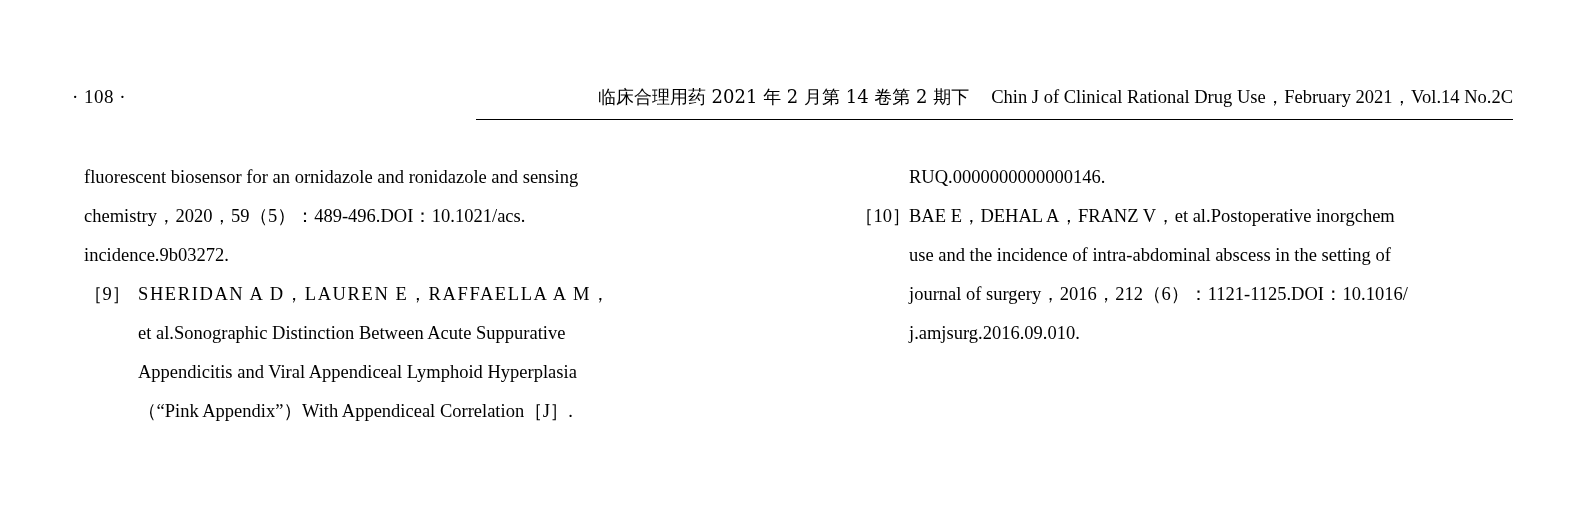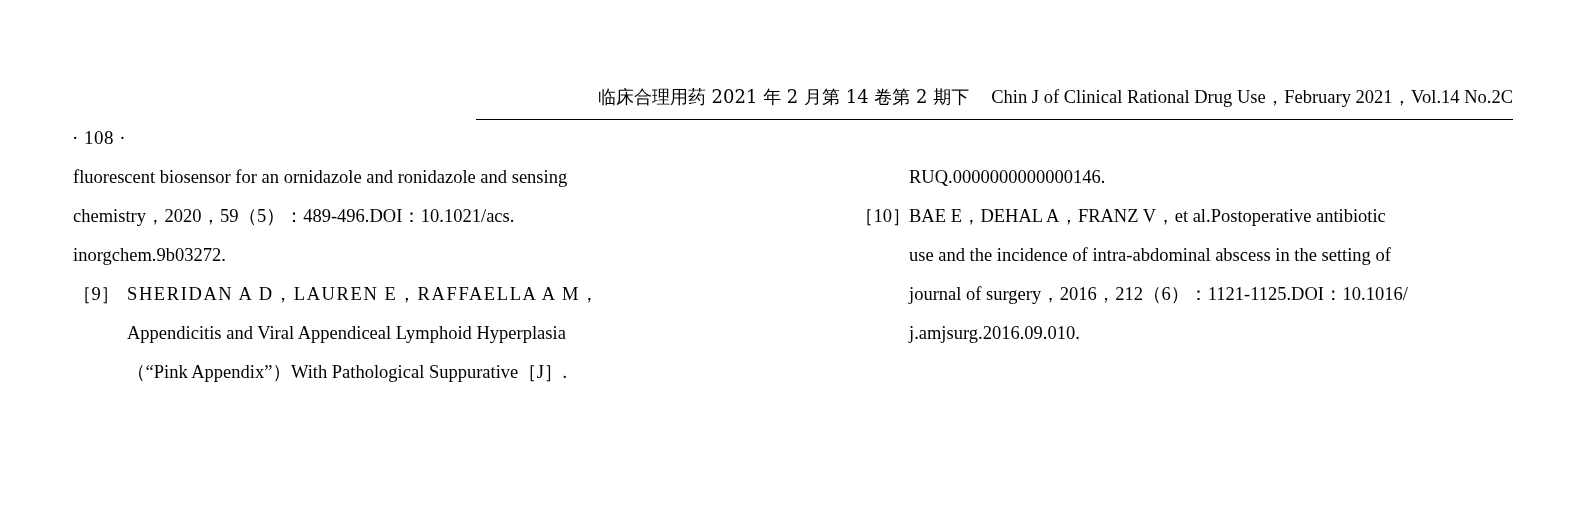--- a/index.html
+++ b/index.html
@@ -30,21 +30,20 @@
     width: 1441px;
     height: 44px;
   }
   .page-number {
     position: absolute;
     left: 0;
     top: 8px;
     font-size: 19px;
     letter-spacing: 0.5px;
     white-space: nowrap;
-    margin-top: 41px;
   }
   .header-rule {
     position: absolute;
     left: 404px;
     top: 41px;
     width: 1037px;
     height: 0;
     border-top: 1.4px solid #000000;
   }
   .running-head {
@@ -66,21 +65,21 @@
   }
 
   
   .col {
     position: absolute;
     top: 158px;
     width: 630px;
     font-size: 18.5px;
     line-height: 39px;
   }
-  .col-left { left: 73px; }
+  .col-left { left: 84px; }
   .col-right { left: 855px; }
 
   .ref {
     position: relative;
     margin: 0 0 0 0;
   }
   
   .ref-hang {
     padding-left: 54px;
     position: relative;
@@ -123,41 +122,42 @@
       <span class="cn">临床合理用药 2021 年 2 月第 14 卷第 2 期下</span><span class="gap"></span><span>Chin J of Clinical Rational Drug Use，February 2021，Vol.14 No.2C</span>
     </div>
     <div class="header-rule"></div>
   </div>
 
   <div class="col col-left">
 
     <div class="ref">
       <div class="plain-cont">fluorescent biosensor for an ornidazole and ronidazole and sensing</div>
       <div class="plain-cont">chemistry，2020，59（5）：489-496.DOI：10.1021/acs.</div>
-      <div class="plain-cont">inorgchem.9b03272.</div>
+      <div class="plain-cont">incidence.9b03272.</div>
     </div>
 
     <div class="ref-hang">
       <span class="label">［9］</span>
       <div class="cont wide">SHERIDAN A D，LAUREN E，RAFFAELLA A M，</div>
+      <div class="cont">et al.Sonographic Distinction Between Acute Suppurative</div>
       <div class="cont">Appendicitis and Viral Appendiceal Lymphoid Hyperplasia</div>
-      <div class="cont">（“Pink Appendix”）With Pathological Suppurative［J］.</div>
+      <div class="cont">（“Pink Appendix”）With Appendiceal Correlation［J］.</div>
     </div>
 
   </div>
 
   <div class="col col-right">
 
     <div class="ref-hang">
       <div class="plain-cont">RUQ.0000000000000146.</div>
     </div>
 
     <div class="ref-hang">
       <span class="label">［10］</span>
-      <div class="cont">BAE E，DEHAL A，FRANZ V，et al.Postoperative antibiotic</div>
+      <div class="cont">BAE E，DEHAL A，FRANZ V，et al.Postoperative inorgchem</div>
       <div class="cont">use and the incidence of intra-abdominal abscess in the setting of</div>
       <div class="cont">journal of surgery，2016，212（6）：1121-1125.DOI：10.1016/</div>
       <div class="plain-cont">j.amjsurg.2016.09.010.</div>
     </div>
 
 
   </div>
 
 </div>
 

